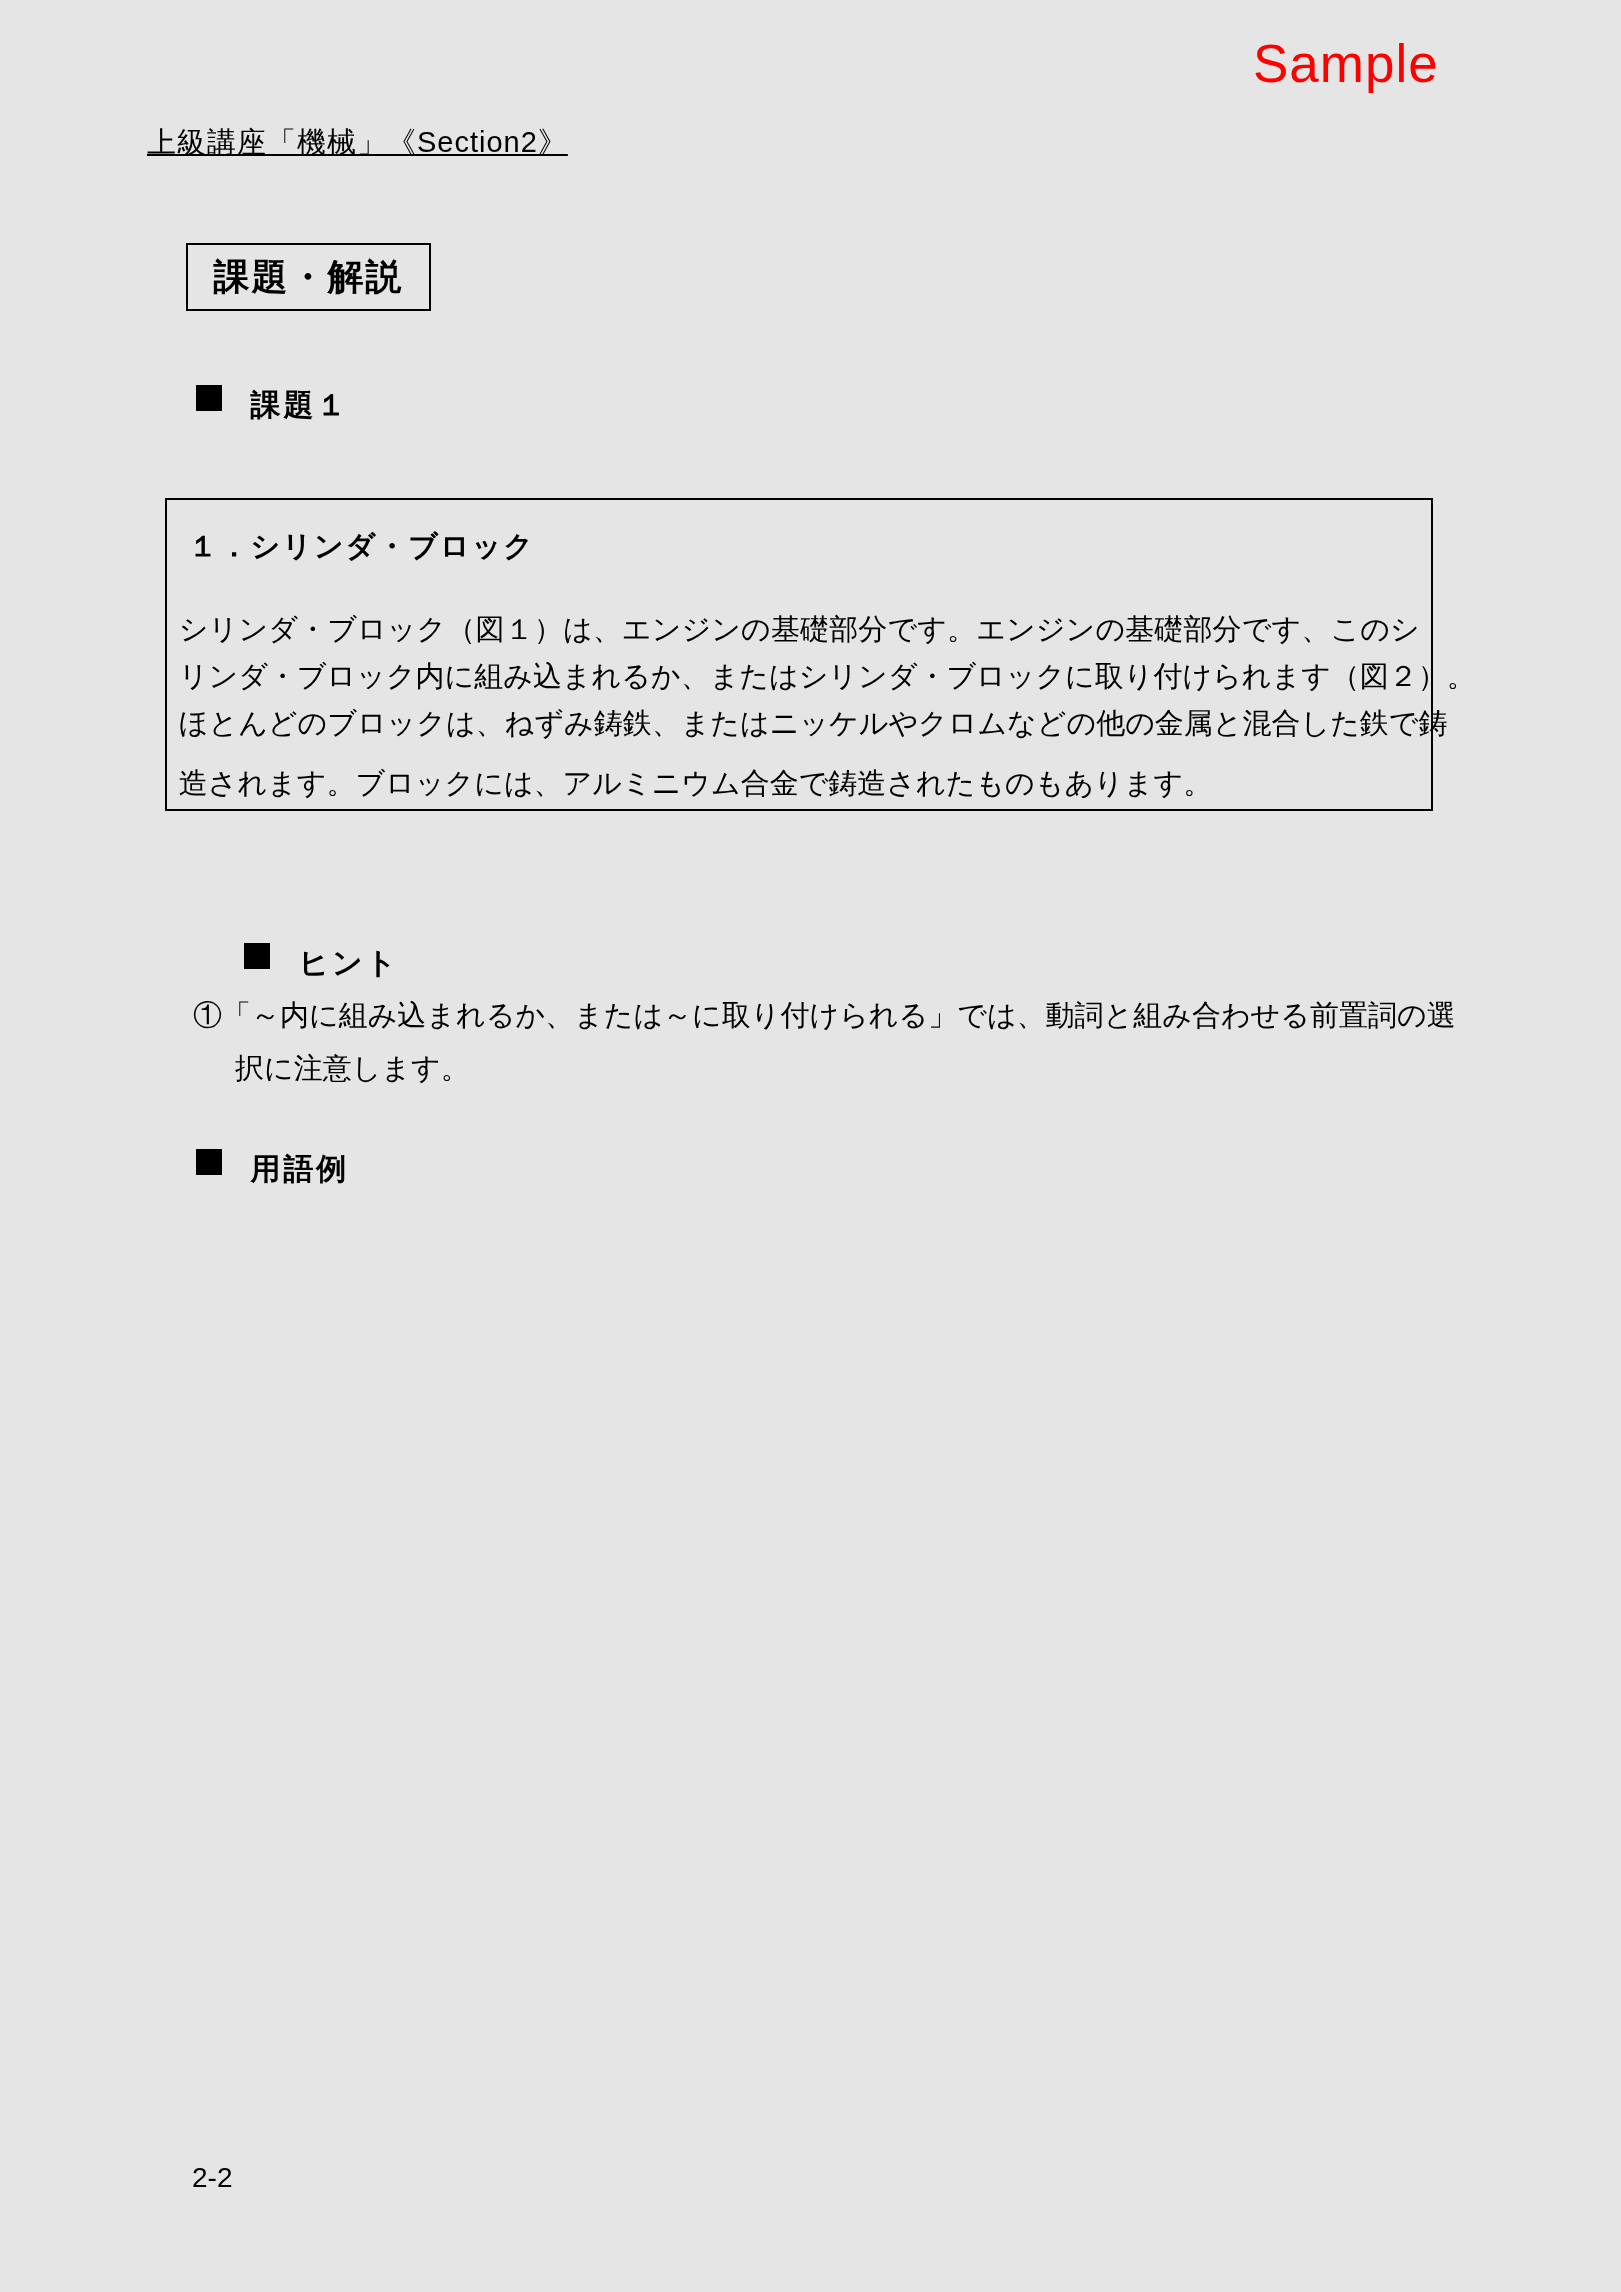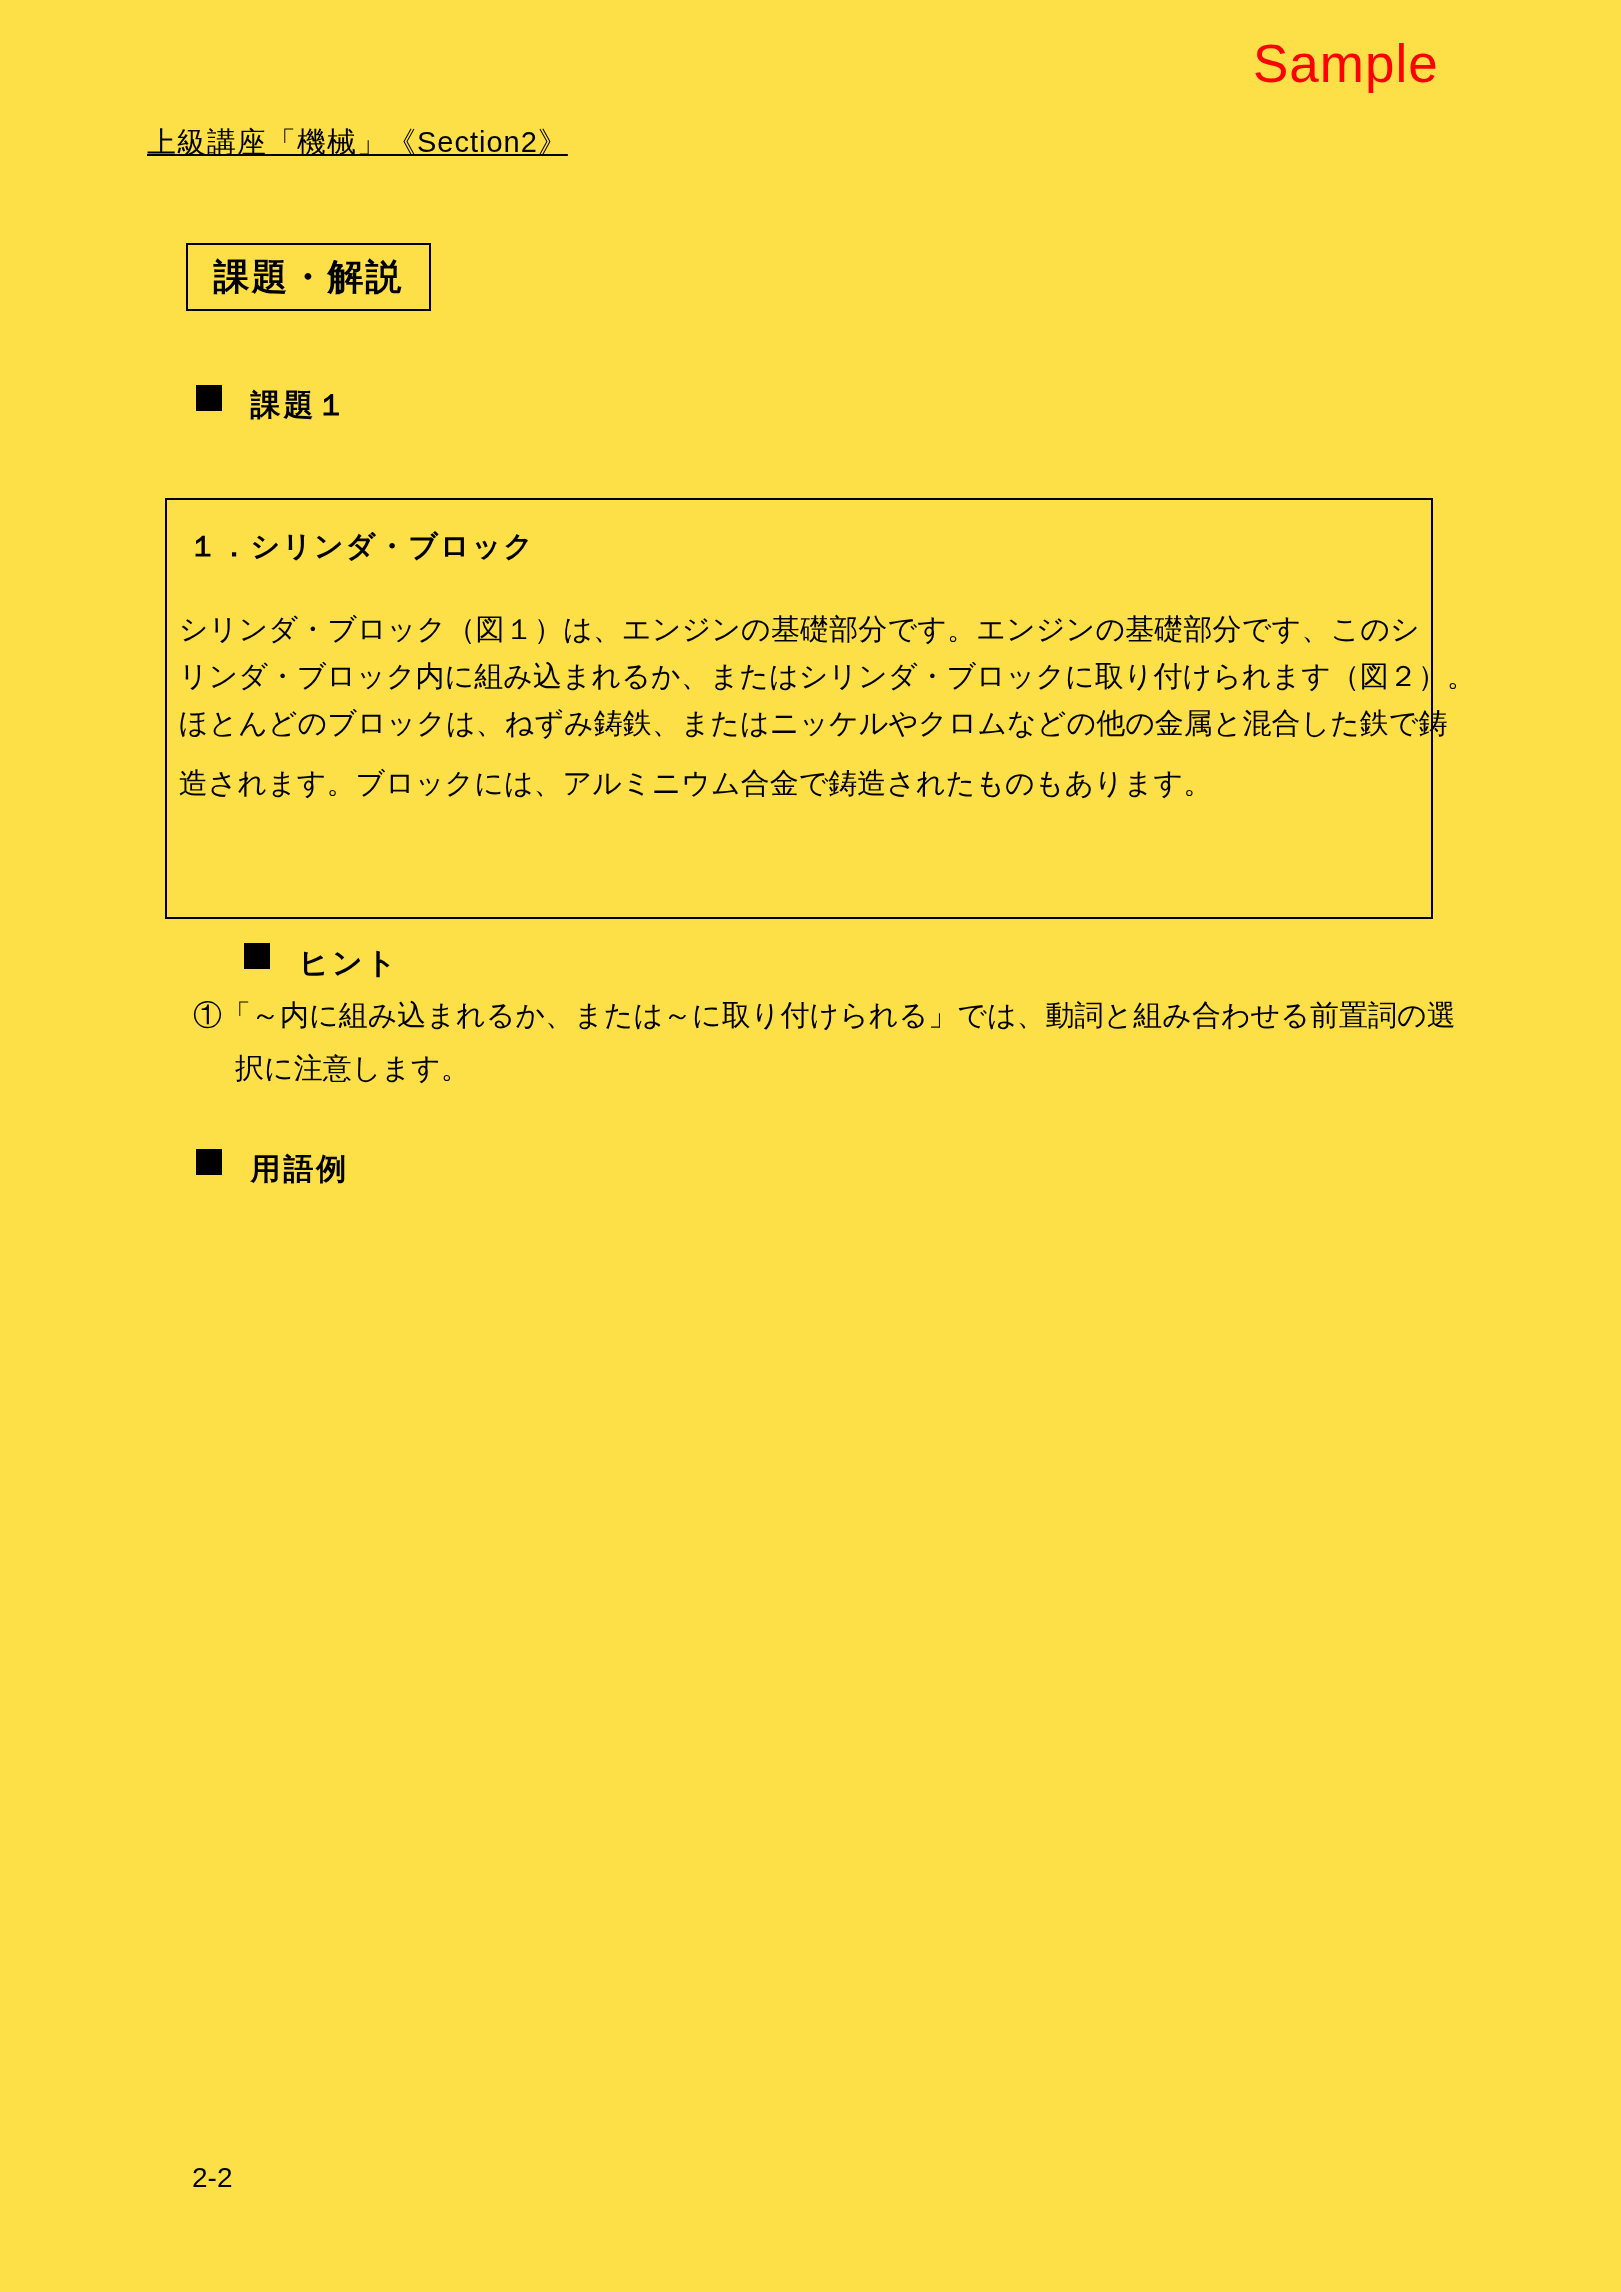--- a/index.html
+++ b/index.html
@@ -3,21 +3,21 @@
 <meta charset="utf-8">
 <style>
   * { margin: 0; padding: 0; box-sizing: border-box; }
   html, body { background: #ffffff; }
   body { font-family: "Liberation Sans", sans-serif; color: #000000; }
 
   .page {
     position: relative;
     width: 1621px;
     height: 2293px;
-    background: #fde047;
+    background: #e5e5e5;
     overflow: hidden;
   }
 
   .sans  { font-family: "Liberation Sans", sans-serif; }
   .serif { font-family: "Liberation Serif", serif; }
 
   .watermark {
     position: absolute;
     left: 1253px; top: 33px;
     font-size: 53px;
@@ -66,21 +66,21 @@
     letter-spacing: 2.9px;
     white-space: nowrap;
   }
   #heading-kadai { top: 385px; }
   #heading-hint  { top: 943px; padding-left: 48px; }
   #heading-terms { top: 1149px; }
 
   .task-box {
     position: absolute;
     left: 165px; top: 498px;
-    width: 1268px; height: 421px;
+    width: 1268px; height: 313px;
     border: 2.9px solid #000000;
   }
   .task-box .box-title {
     position: absolute;
     left: 21.6px; top: 27.4px;
     font-size: 29px;
     font-weight: bold;
     letter-spacing: 2px;
     white-space: nowrap;
   }

